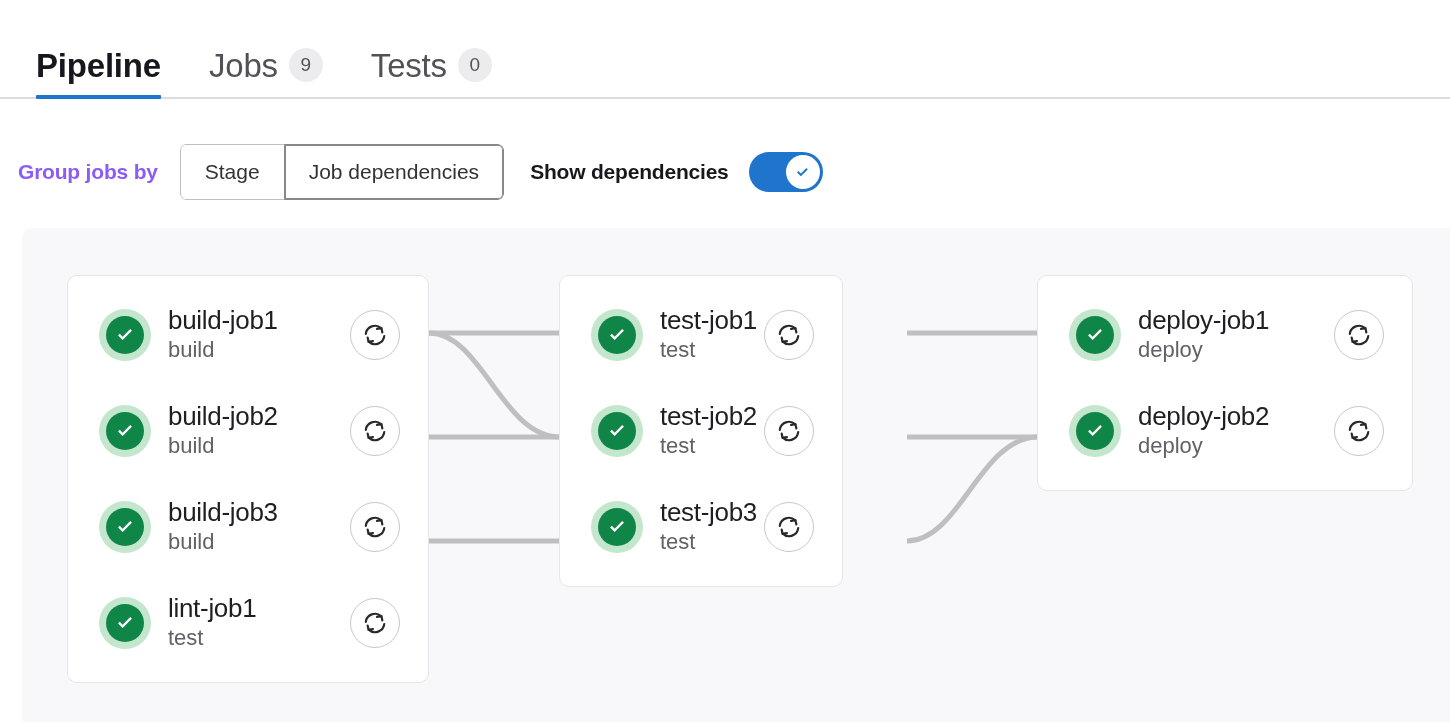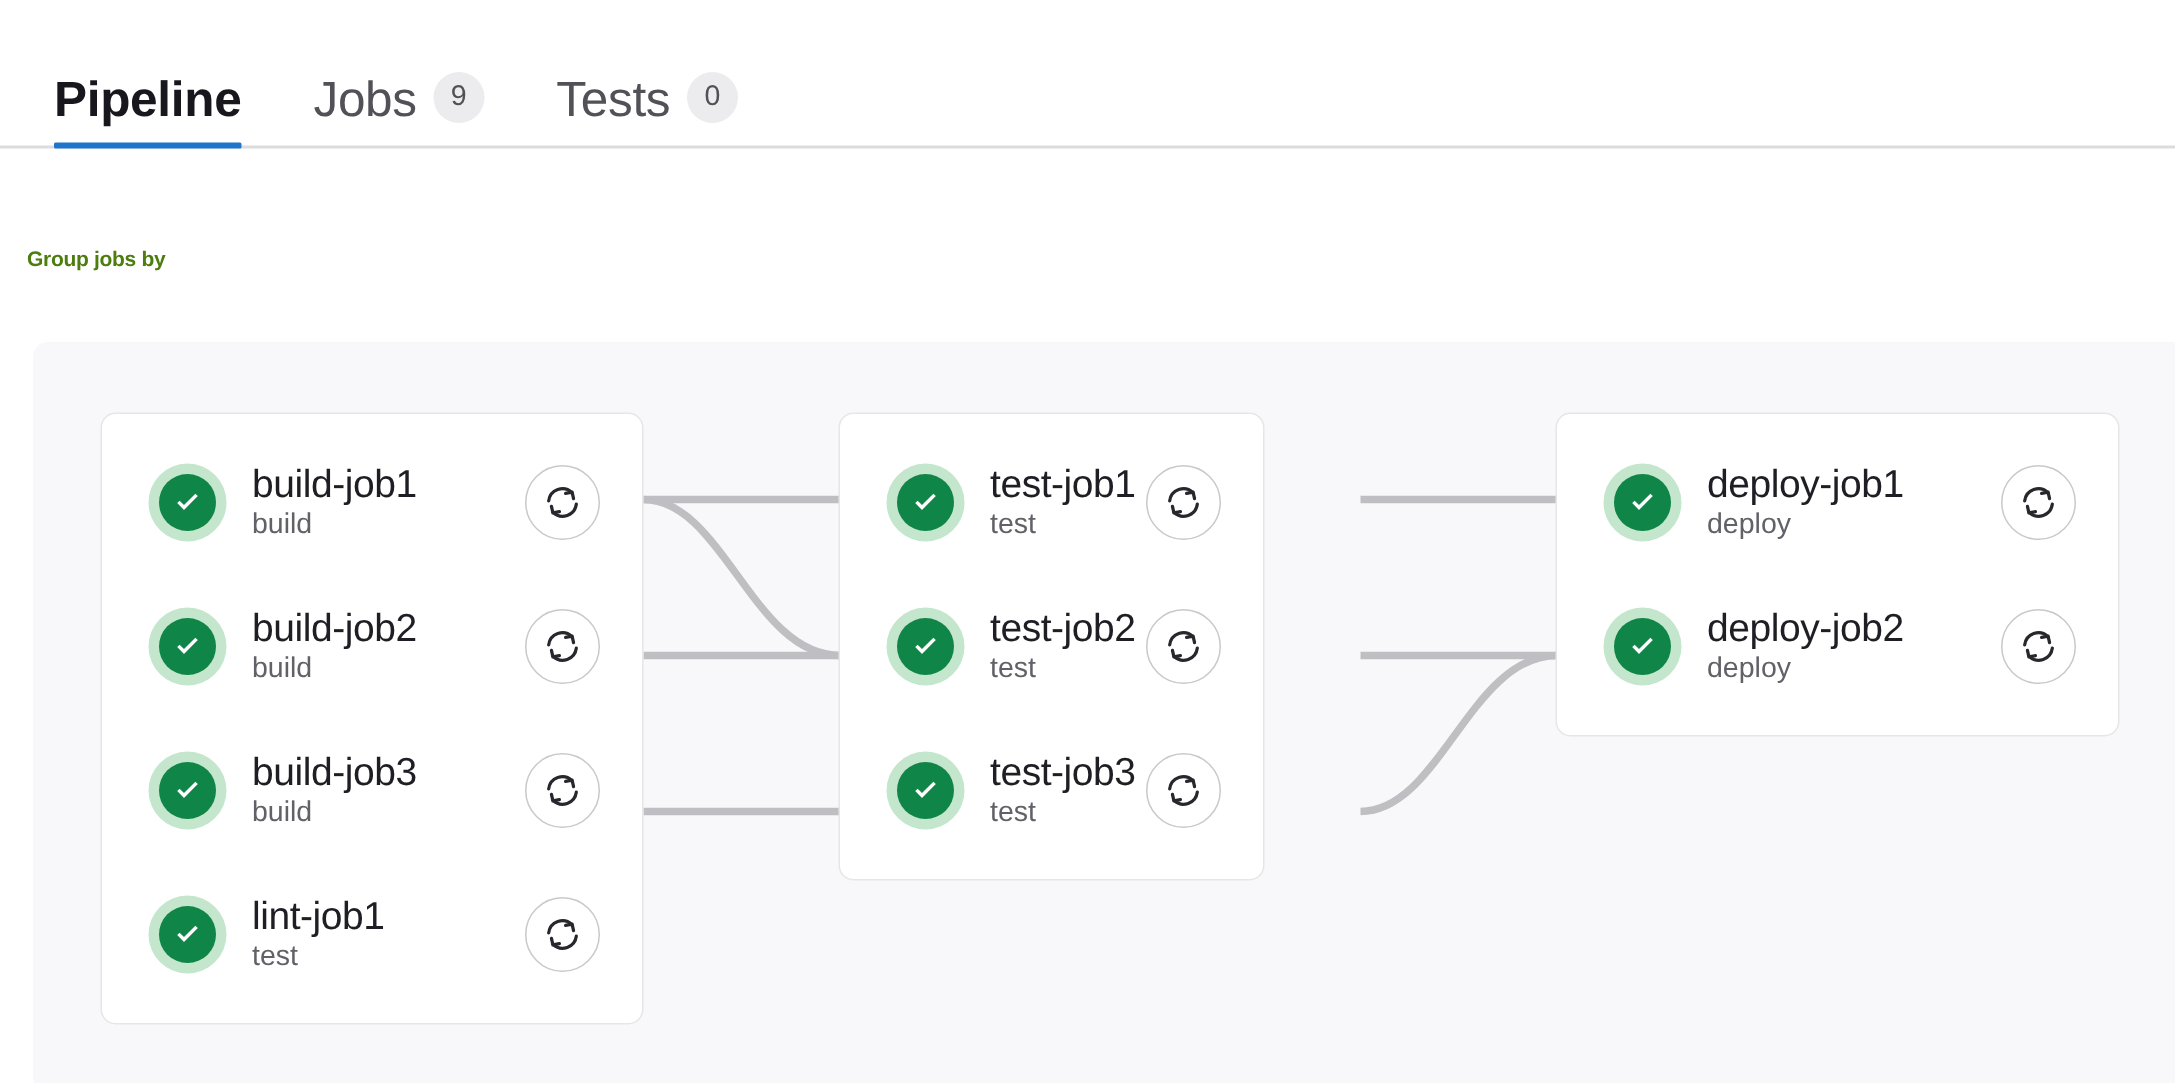--- a/index.html
+++ b/index.html
@@ -76,23 +76,23 @@
     position: absolute;
     top: 143px;
     left: 0;
     width: 1450px;
     height: 58px;
     display: flex;
     align-items: center;
     padding-left: 18px;
   }
   .controls-label {
-    font-size: 14px;
+    font-size: 21px;
     font-weight: 700;
-    color: #4d7c0f;
+    color: #8b5cf6;
     letter-spacing: -0.2px;
   }
   .segmented {
     display: flex;
     margin-left: 22px;
     border-radius: 6px;
     overflow: hidden;
     height: 56px;
   }
   .seg-btn {
@@ -224,21 +224,21 @@
     min-width: 0;
   }
   .job-name {
     font-size: 26px;
     line-height: 1.12;
     color: #1f1e24;
     letter-spacing: -0.3px;
     white-space: nowrap;
   }
   .job-stage {
-    font-size: 19px;
+    font-size: 22px;
     line-height: 1.2;
     color: #626168;
     margin-top: 2px;
   }
   .retry-btn {
     width: 50px;
     height: 50px;
     border-radius: 50%;
     border: 1px solid #c9c9cd;
     background: #ffffff;
@@ -271,21 +271,35 @@
       <span class="tab-badge">0</span>
     </div>
 
   </div>
 </div>
 
 <div class="controls">
 
   <span class="controls-label">Group jobs by</span>
 
-
+  <div class="segmented">
+    <div class="seg-btn">Stage</div>
+    <div class="seg-btn selected">Job dependencies</div>
+  </div>
+
+  <div class="toggle-wrap">
+    <span class="toggle-label">Show dependencies</span>
+    <div class="toggle">
+      <div class="toggle-knob">
+        <svg viewBox="0 0 16 16">
+          <path d="M6.3 11.4 3.2 8.3l1.1-1.1 2 2 4.4-4.4 1.1 1.1z" fill="#1f75cb"></path>
+        </svg>
+      </div>
+    </div>
+  </div>
 
 </div>
 
 <div class="graph-area">
   <div class="graph-inner">
 
     <svg class="links-svg" viewBox="0 0 1460 500">
       <g fill="none" stroke="#bfbfc3" stroke-width="5" stroke-linecap="butt">
 
         <path d="M407 105 H538"></path>

